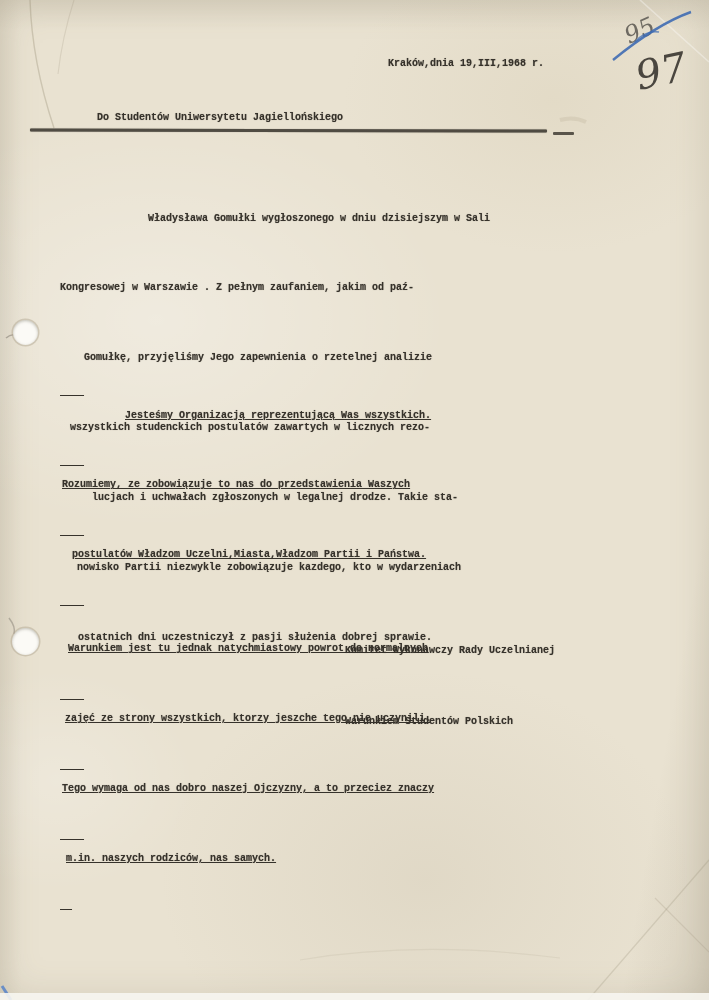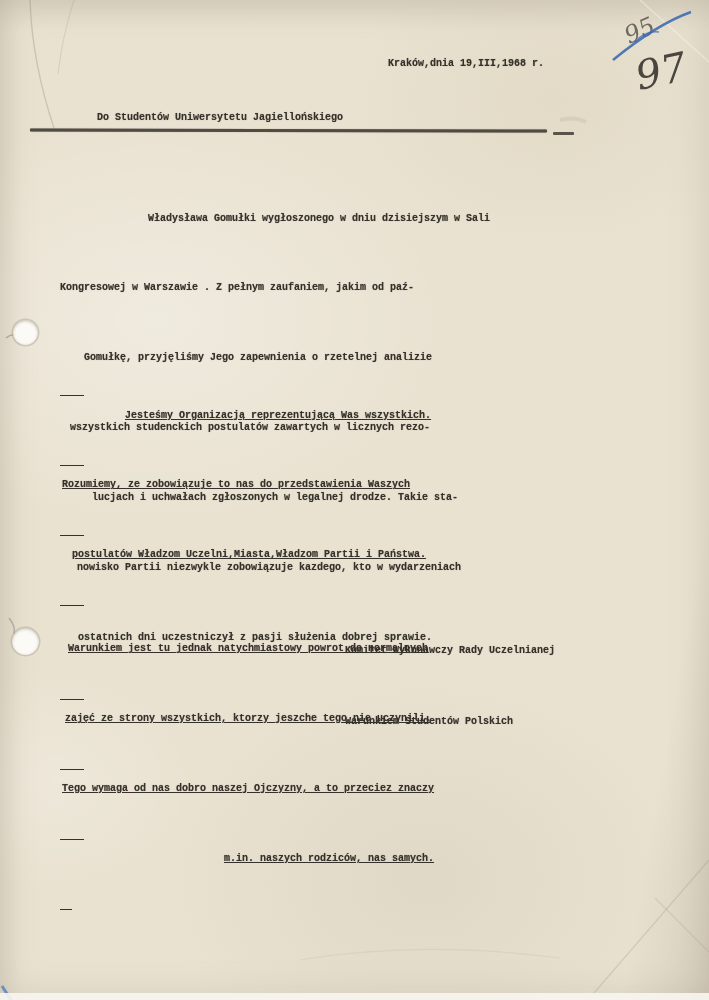--- a/index.html
+++ b/index.html
@@ -60,21 +60,21 @@
   .para1 .line:nth-child(5){margin-left:32px;}
   .para1 .line:nth-child(6){margin-left:17px;}
   .para1 .line:nth-child(7){margin-left:18px;}
   .para1 .line:nth-child(8){margin-left:1px;}
   .para2 .line:nth-child(1){margin-left:65px;}
   .para2 .line:nth-child(2){margin-left:2px;}
   .para2 .line:nth-child(3){margin-left:12px;}
   .para2 .line:nth-child(4){margin-left:8px;margin-top:24px;}
   .para2 .line:nth-child(5){margin-left:5px;}
   .para2 .line:nth-child(6){margin-left:2px;}
-  .para2 .line:nth-child(7){margin-left:6px;text-align:right;}
+  .para2 .line:nth-child(7){margin-left:6px;}
   .signature{left:345px;top:592px;line-height:23.5px;}
 
   .handwriting-svg{position:absolute;left:605px;top:8px;pointer-events:none;}
   .hw-gray{
     font-family:"DejaVu Serif","Liberation Serif",serif;
     font-style:italic;fill:#4a463f;
   }
   .hw-light{
     font-family:"DejaVu Serif","Liberation Serif",serif;
     font-style:italic;fill:#6e6a62;

